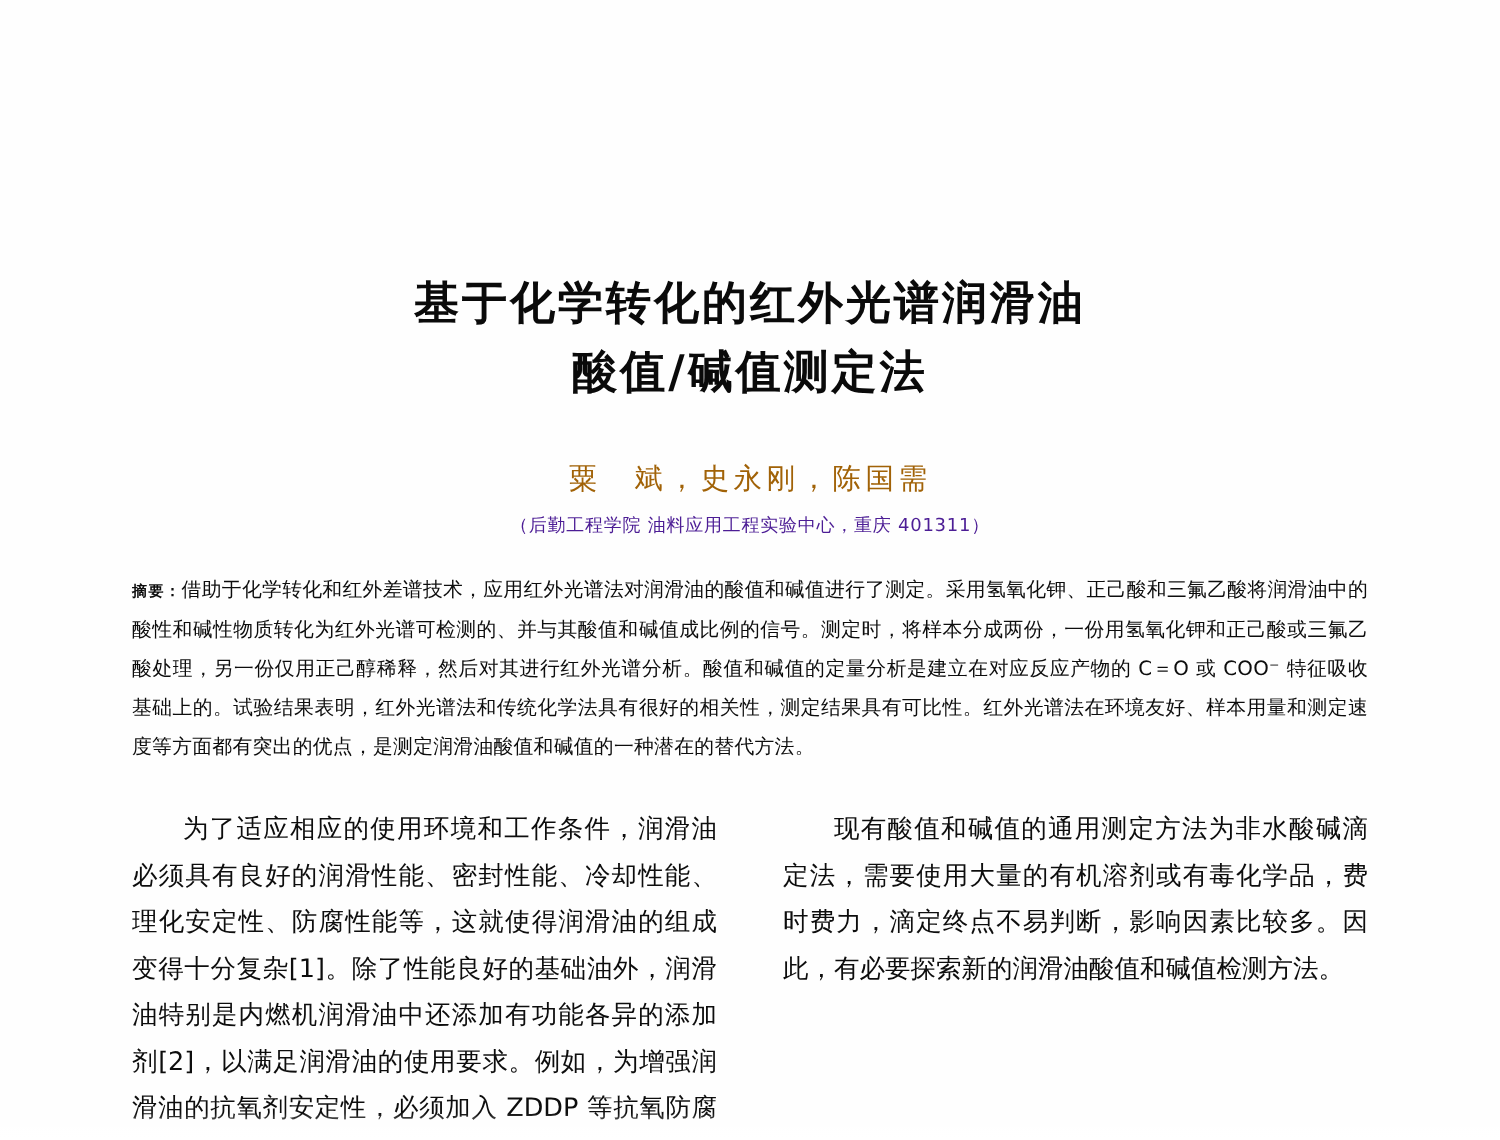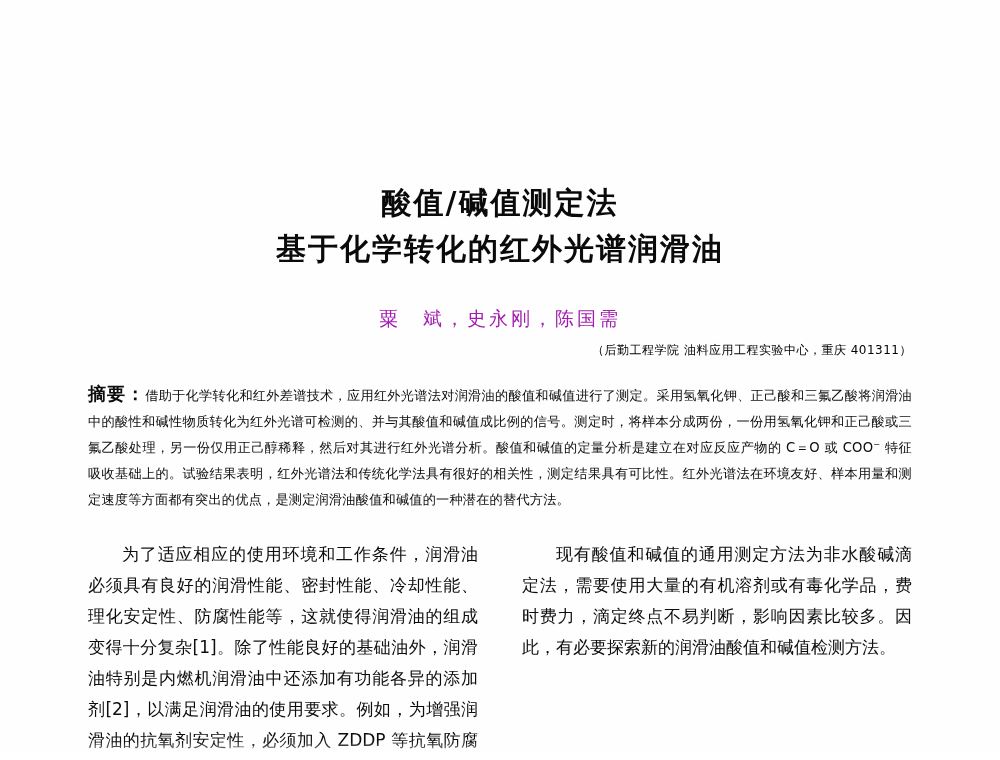--- a/index.html
+++ b/index.html
@@ -32,41 +32,41 @@
     font-size: 30px;
     line-height: 46px;
     letter-spacing: 2px;
     color: #0a0a0a;
   }
   .authors {
     margin-top: 34px;
     text-align: center;
     font-size: 19px;
     letter-spacing: 3px;
-    color: #a21caf;
+    color: #a16207;
   }
   .affiliation {
     margin-top: 10px;
-    text-align: right;
+    text-align: center;
     font-size: 12px;
     letter-spacing: 0.5px;
-    color: #000000;
+    color: #4c1d95;
   }
   .abstract {
     margin-top: 22px;
     font-size: 13.2px;
     line-height: 26px;
     text-align: justify;
     text-justify: inter-ideograph;
     color: #0d0d0d;
     letter-spacing: 0.2px;
   }
   .abstract .lbl {
     font-weight: bold;
-    font-size: 18px;
+    font-size: 10px;
     letter-spacing: 1px;
   }
   .columns {
     margin-top: 26px;
     display: flex;
     gap: 44px;
   }
   .col {
     flex: 1 1 0;
     font-size: 17px;
@@ -91,22 +91,22 @@
     background: linear-gradient(to bottom, rgba(255,255,255,0), #ffffff);
     pointer-events: none;
   }
 </style>
 </head>
 <body>
 
 <div class="page">
 
   <div class="title-block">
+    <div class="title-line">基于化学转化的红外光谱润滑油</div>
     <div class="title-line">酸值/碱值测定法</div>
-    <div class="title-line">基于化学转化的红外光谱润滑油</div>
   </div>
 
   <div class="authors">粟　斌，史永刚，陈国需</div>
   <div class="affiliation">（后勤工程学院 油料应用工程实验中心，重庆 401311）</div>
 
   <div class="abstract">
     <span class="lbl">摘要：</span><span>借助于化学转化和红外差谱技术，应用红外光谱法对润滑油的酸值和碱值进行了测定。采用氢氧化钾、正己酸和三氟乙酸将润滑油中的酸性和碱性物质转化为红外光谱可检测的、并与其酸值和碱值成比例的信号。测定时，将样本分成两份，一份用氢氧化钾和正己酸或三氟乙酸处理，另一份仅用正己醇稀释，然后对其进行红外光谱分析。酸值和碱值的定量分析是建立在对应反应产物的 C＝O 或 COO⁻ 特征吸收基础上的。试验结果表明，红外光谱法和传统化学法具有很好的相关性，测定结果具有可比性。红外光谱法在环境友好、样本用量和测定速度等方面都有突出的优点，是测定润滑油酸值和碱值的一种潜在的替代方法。</span>
   </div>
 
   <div class="columns">

